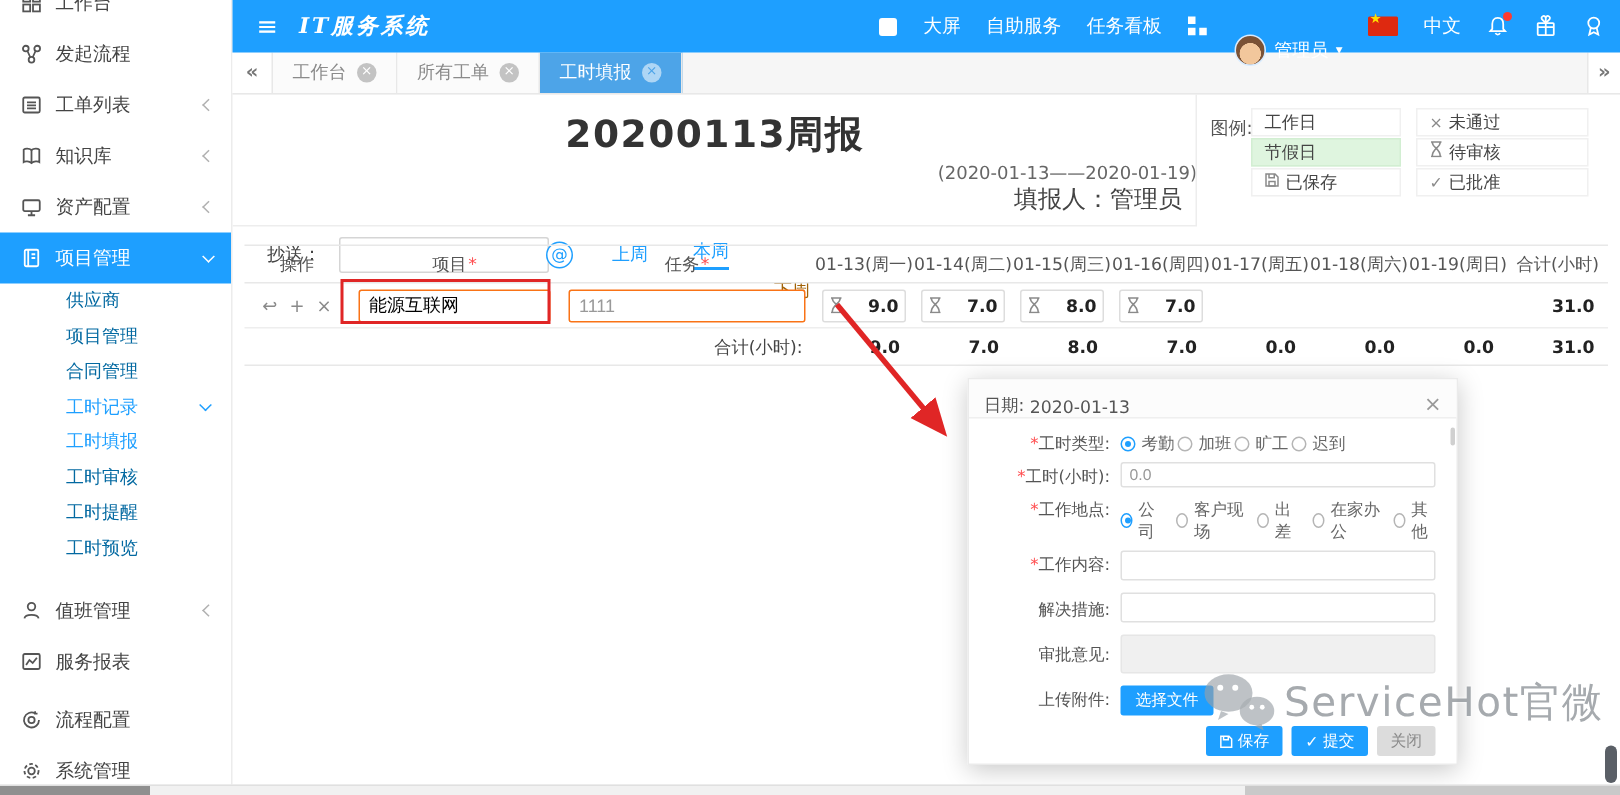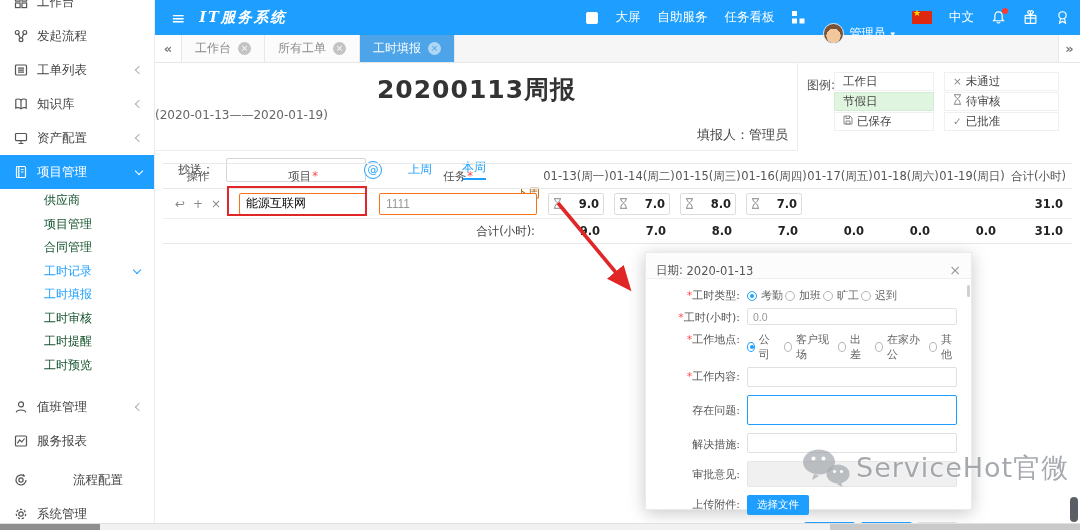--- a/index.html
+++ b/index.html
@@ -11,21 +11,21 @@
     border-right:1px solid #ececec; overflow:hidden; z-index:5; }
   .side-item { height:34px; display:flex; align-items:center; padding:0 12px 0 14px; color:#444; cursor:pointer; }
   .side-item .lbl { margin-left:9px; flex:1; font-size:12.5px; }
   .side-item svg { color:#555; }
   .side-item.active { background:#1E9FFF; color:#fff; }
   .side-item.active svg, .side-item.active .lbl { color:#fff; }
   .chv { display:inline-block; width:6px; height:6px; border:solid #b0b0b0; border-width:0 1px 1px 0; }
   .chv.left { transform:rotate(135deg); }
   .chv.down { transform:rotate(45deg); margin-top:-3px; }
   .side-item.active .chv { border-color:#fff; }
-  .sub-item { height:23.5px; line-height:23.5px; padding-left:44px; color:#14532d; font-size:12px;
+  .sub-item { height:23.5px; line-height:23.5px; padding-left:44px; color:#0369a1; font-size:12px;
     display:flex; align-items:center; cursor:pointer; }
   .sub-item .lbl { flex:1; }
   .sub-item.blue { color:#1E9FFF; }
   .sub-item .chv { margin-right:14px; }
   .sub-item.blue .chv { border-color:#1E9FFF; }
 
   
   #topbar { position:absolute; left:155px; top:0; width:925px; height:35px; background:#1E9FFF;
     display:flex; align-items:center; color:#fff; padding:0 10px 0 16px; z-index:6; }
   #app-title { font-family:"DejaVu Serif","Liberation Serif",serif; font-style:italic; font-weight:bold;
@@ -54,22 +54,22 @@
     background:#fbfbfb; border-right:1px solid #e8e8e8; cursor:pointer; }
   .tab .tabx { width:13px; height:13px; border-radius:50%; background:#c3c3c3; color:#fff; font-size:9px;
     line-height:13px; text-align:center; }
   .tab.active { background:#4DA4E8; color:#fff; }
   .tab.active .tabx { background:rgba(255,255,255,.55); color:#4DA4E8; }
 
   
   #content { position:absolute; left:155px; top:63px; width:925px; height:460px; background:#fff; }
   #rpt-left { position:absolute; left:0; top:0; width:643px; height:87px; }
   #rpt-title { text-align:center; font-size:25px; font-weight:bold; margin-top:10px; letter-spacing:1px; }
-  #rpt-range { text-align:left; color:#666; font-size:12px; margin-top:2px; }
-  #rpt-reporter { position:absolute; right:10px; bottom:6px; color:#444; font-size:13px; }
+  #rpt-range { text-align:right; color:#666; font-size:12px; margin-top:2px; }
+  #rpt-reporter { position:absolute; right:10px; bottom:6px; color:#444; font-size:16px; }
   #cc-row { position:absolute; left:0; top:49px; width:643px; height:38px; border-top:1px solid #ededed;
     display:flex; align-items:center; padding-left:23px; margin-top:38px; }
   #cc-row .cc-label { color:#444; margin-right:12px; }
   #cc-input-wrap { position:relative; width:140px; }
   #cc-input { width:140px; height:24px; border:1px solid #d5d5d5; border-radius:2px; padding:0 22px 0 6px; font-size:12px; }
   #cc-at { position:absolute; right:-16px; top:3px; width:18px; height:18px; border:1px solid #1E9FFF; color:#1E9FFF;
     border-radius:50%; font-size:11px; text-align:center; line-height:16px; background:#fff; cursor:pointer; }
   .week-link { margin-left:30px; color:#1E9FFF; cursor:pointer; }
   .week-link.current { border-bottom:2px solid #1E9FFF; padding-bottom:2px; }
   .week-link.muted { color:#a16207;margin-top:48px; }
@@ -262,21 +262,21 @@
     </div>
     <div class="side-item">
       <span>
           <svg width="14" height="14" viewBox="0 0 14 14" fill="none" stroke="currentColor" stroke-width="1.2">
             <rect x="1.5" y="2" width="11" height="10" rx="1"></rect>
             <path d="M3.4 9.3 5.6 6l2.2 2 2.8-3.5"></path>
           </svg>
         </span>
       <span class="lbl">服务报表</span>
     </div>
-    <div class="side-item" style="margin-top:5px;gap:36px;">
+    <div class="side-item" style="margin-top:5px;">
       <span>
           <svg width="14" height="14" viewBox="0 0 14 14" fill="none" stroke="currentColor" stroke-width="1.2">
             <circle cx="7" cy="7" r="2.1"></circle>
             <path d="M12 7A5 5 0 1 1 9.4 2.6"></path>
             <path d="M9.4 1.2v1.6H11"></path>
           </svg>
         </span>
       <span class="lbl">流程配置</span>
     </div>
     <div class="side-item">
@@ -548,24 +548,20 @@
             <span class="rdot"></span>
             <span>其他</span>
           </span>
       </span>
     </div>
     <div class="mrow">
       <span class="mlabel"><span class="req">*</span><span>工作内容:</span></span>
       <span class="mfield"><textarea class="mtext" style=""></textarea></span>
     </div>
     <div class="mrow">
-      <span class="mlabel" style="padding-top:8px;"><span>存在问题:</span></span>
-      <span class="mfield"><textarea class="mtext focus" style=""></textarea></span>
-    </div>
-    <div class="mrow">
       <span class="mlabel" style="padding-top:4px;"><span>解决措施:</span></span>
       <span class="mfield"><textarea class="mtext" style=""></textarea></span>
     </div>
     <div class="mrow">
       <span class="mlabel" style="padding-top:6px;"><span>审批意见:</span></span>
       <span class="mfield"><textarea class="mtext disabled" disabled="" style=""></textarea></span>
     </div>
     <div class="mrow">
       <span class="mlabel"><span>上传附件:</span></span>
       <span class="mfield"><button class="file-btn">选择文件</button></span>

